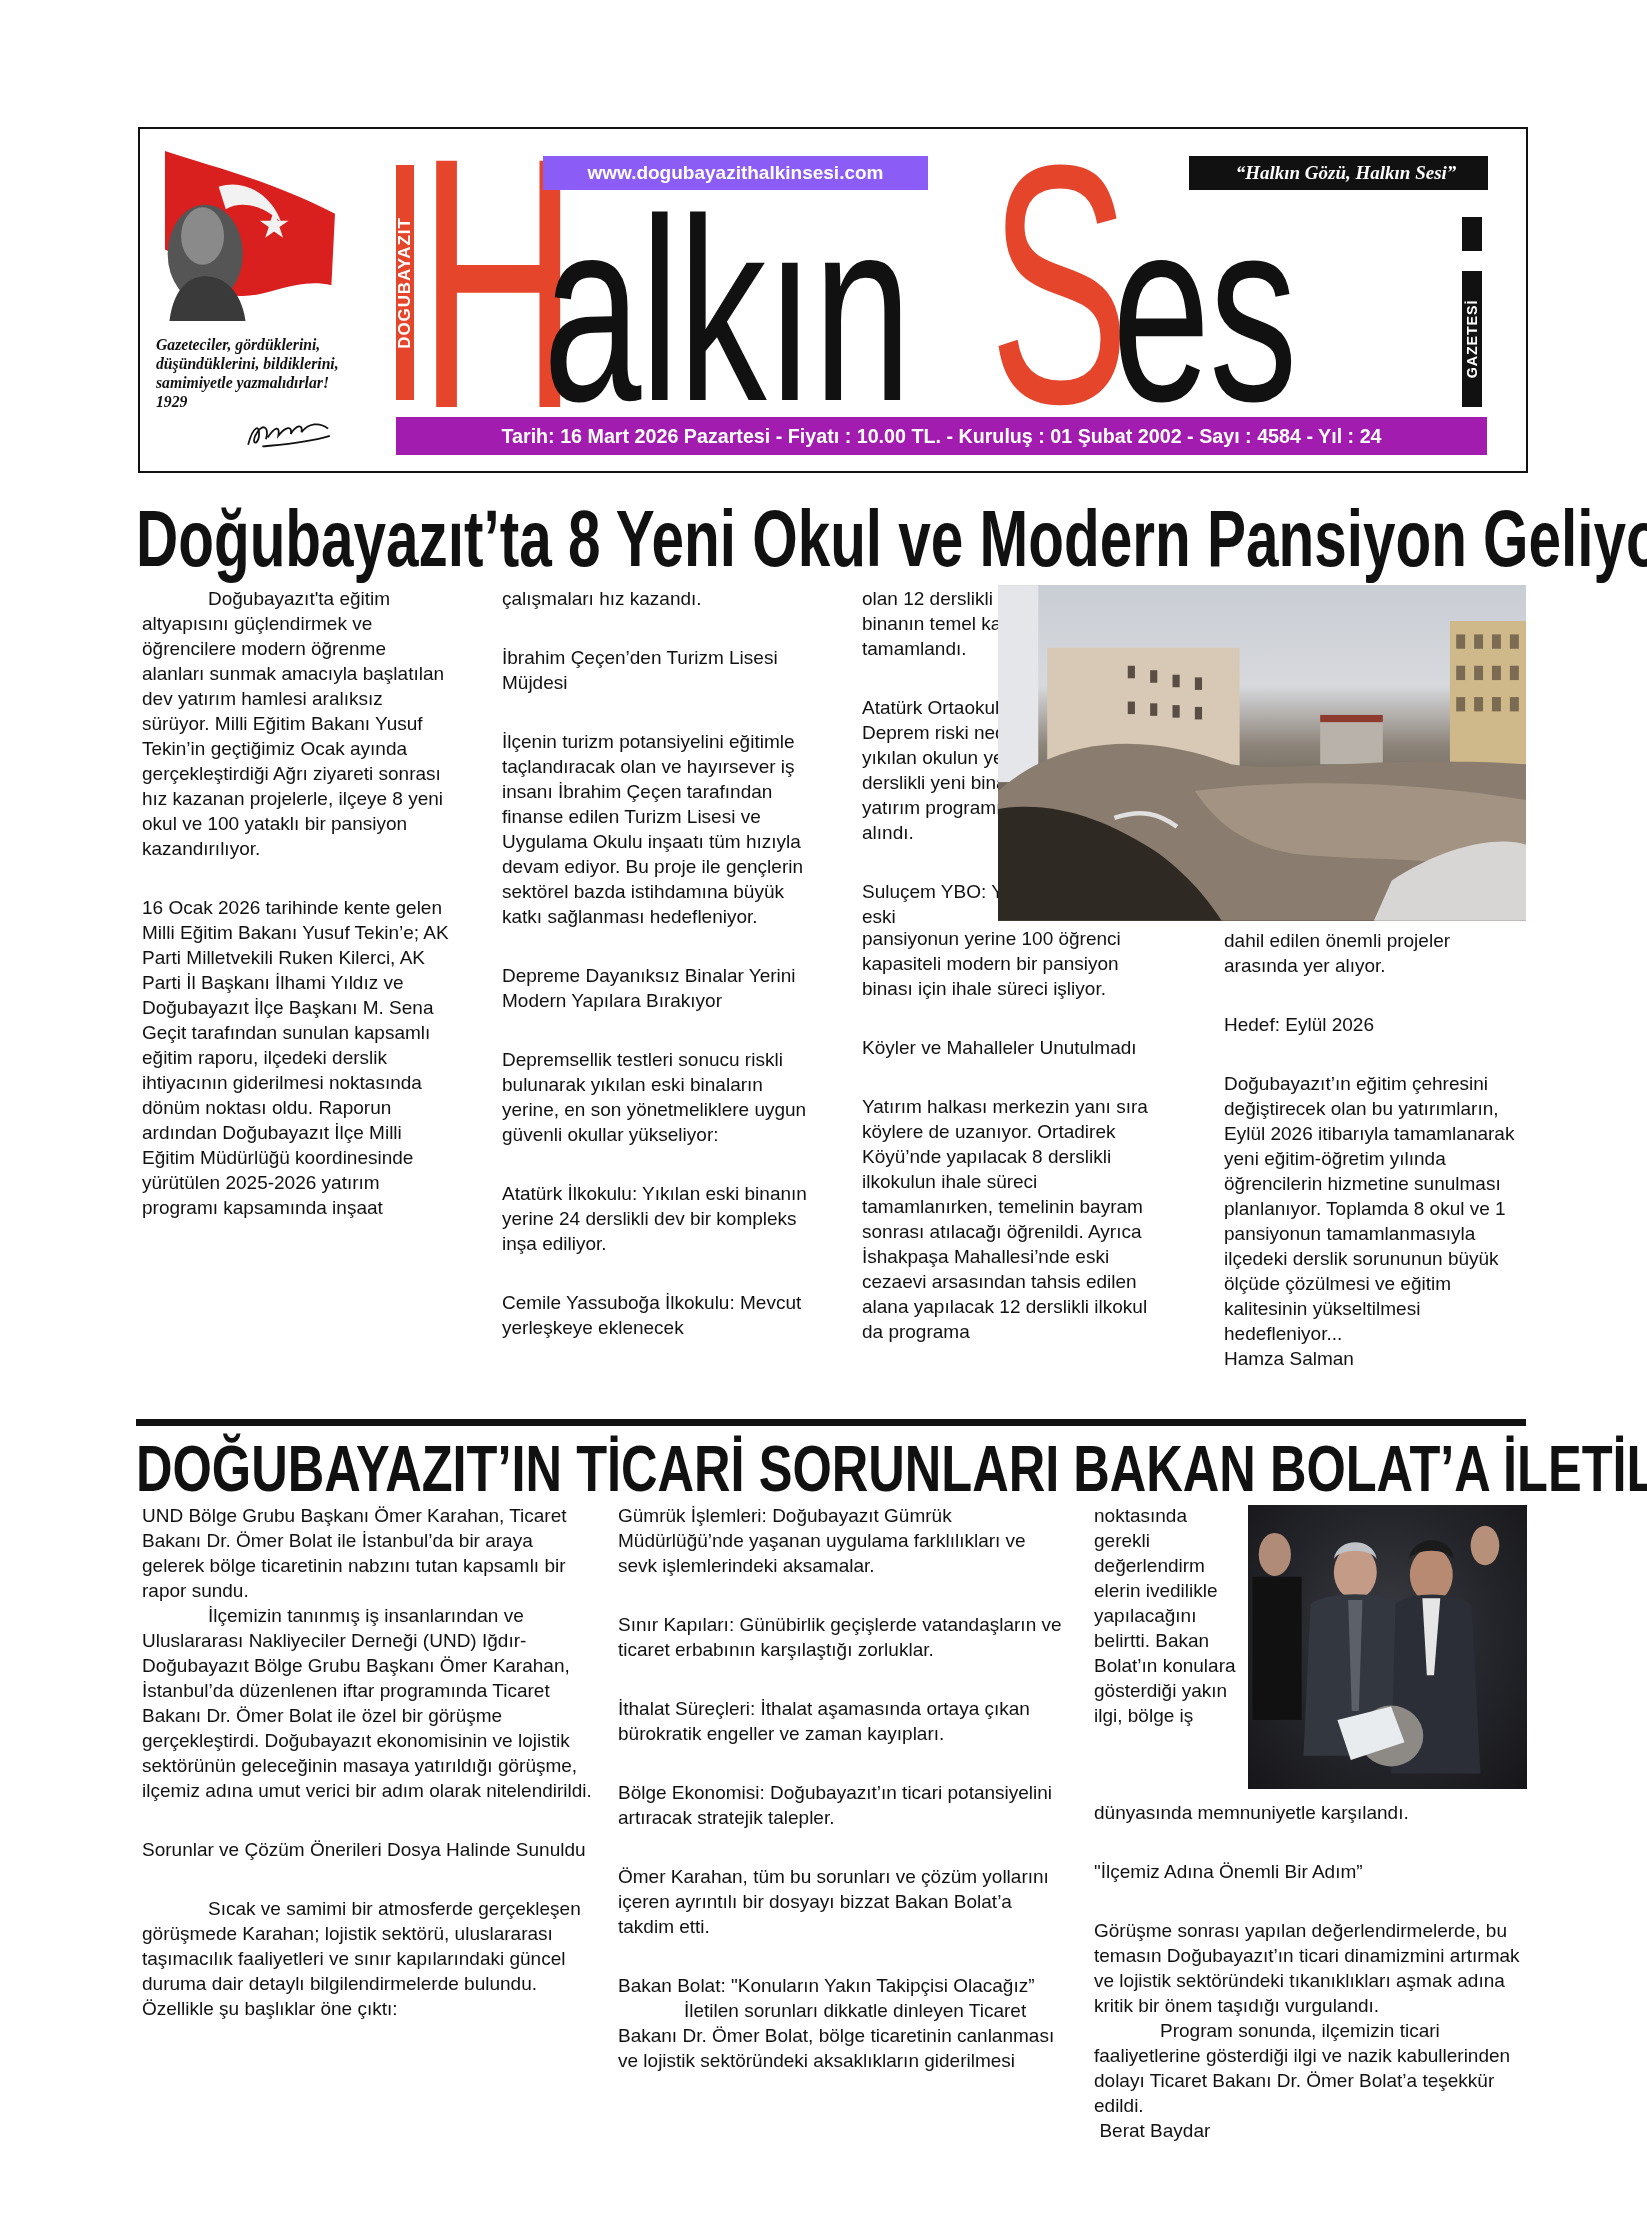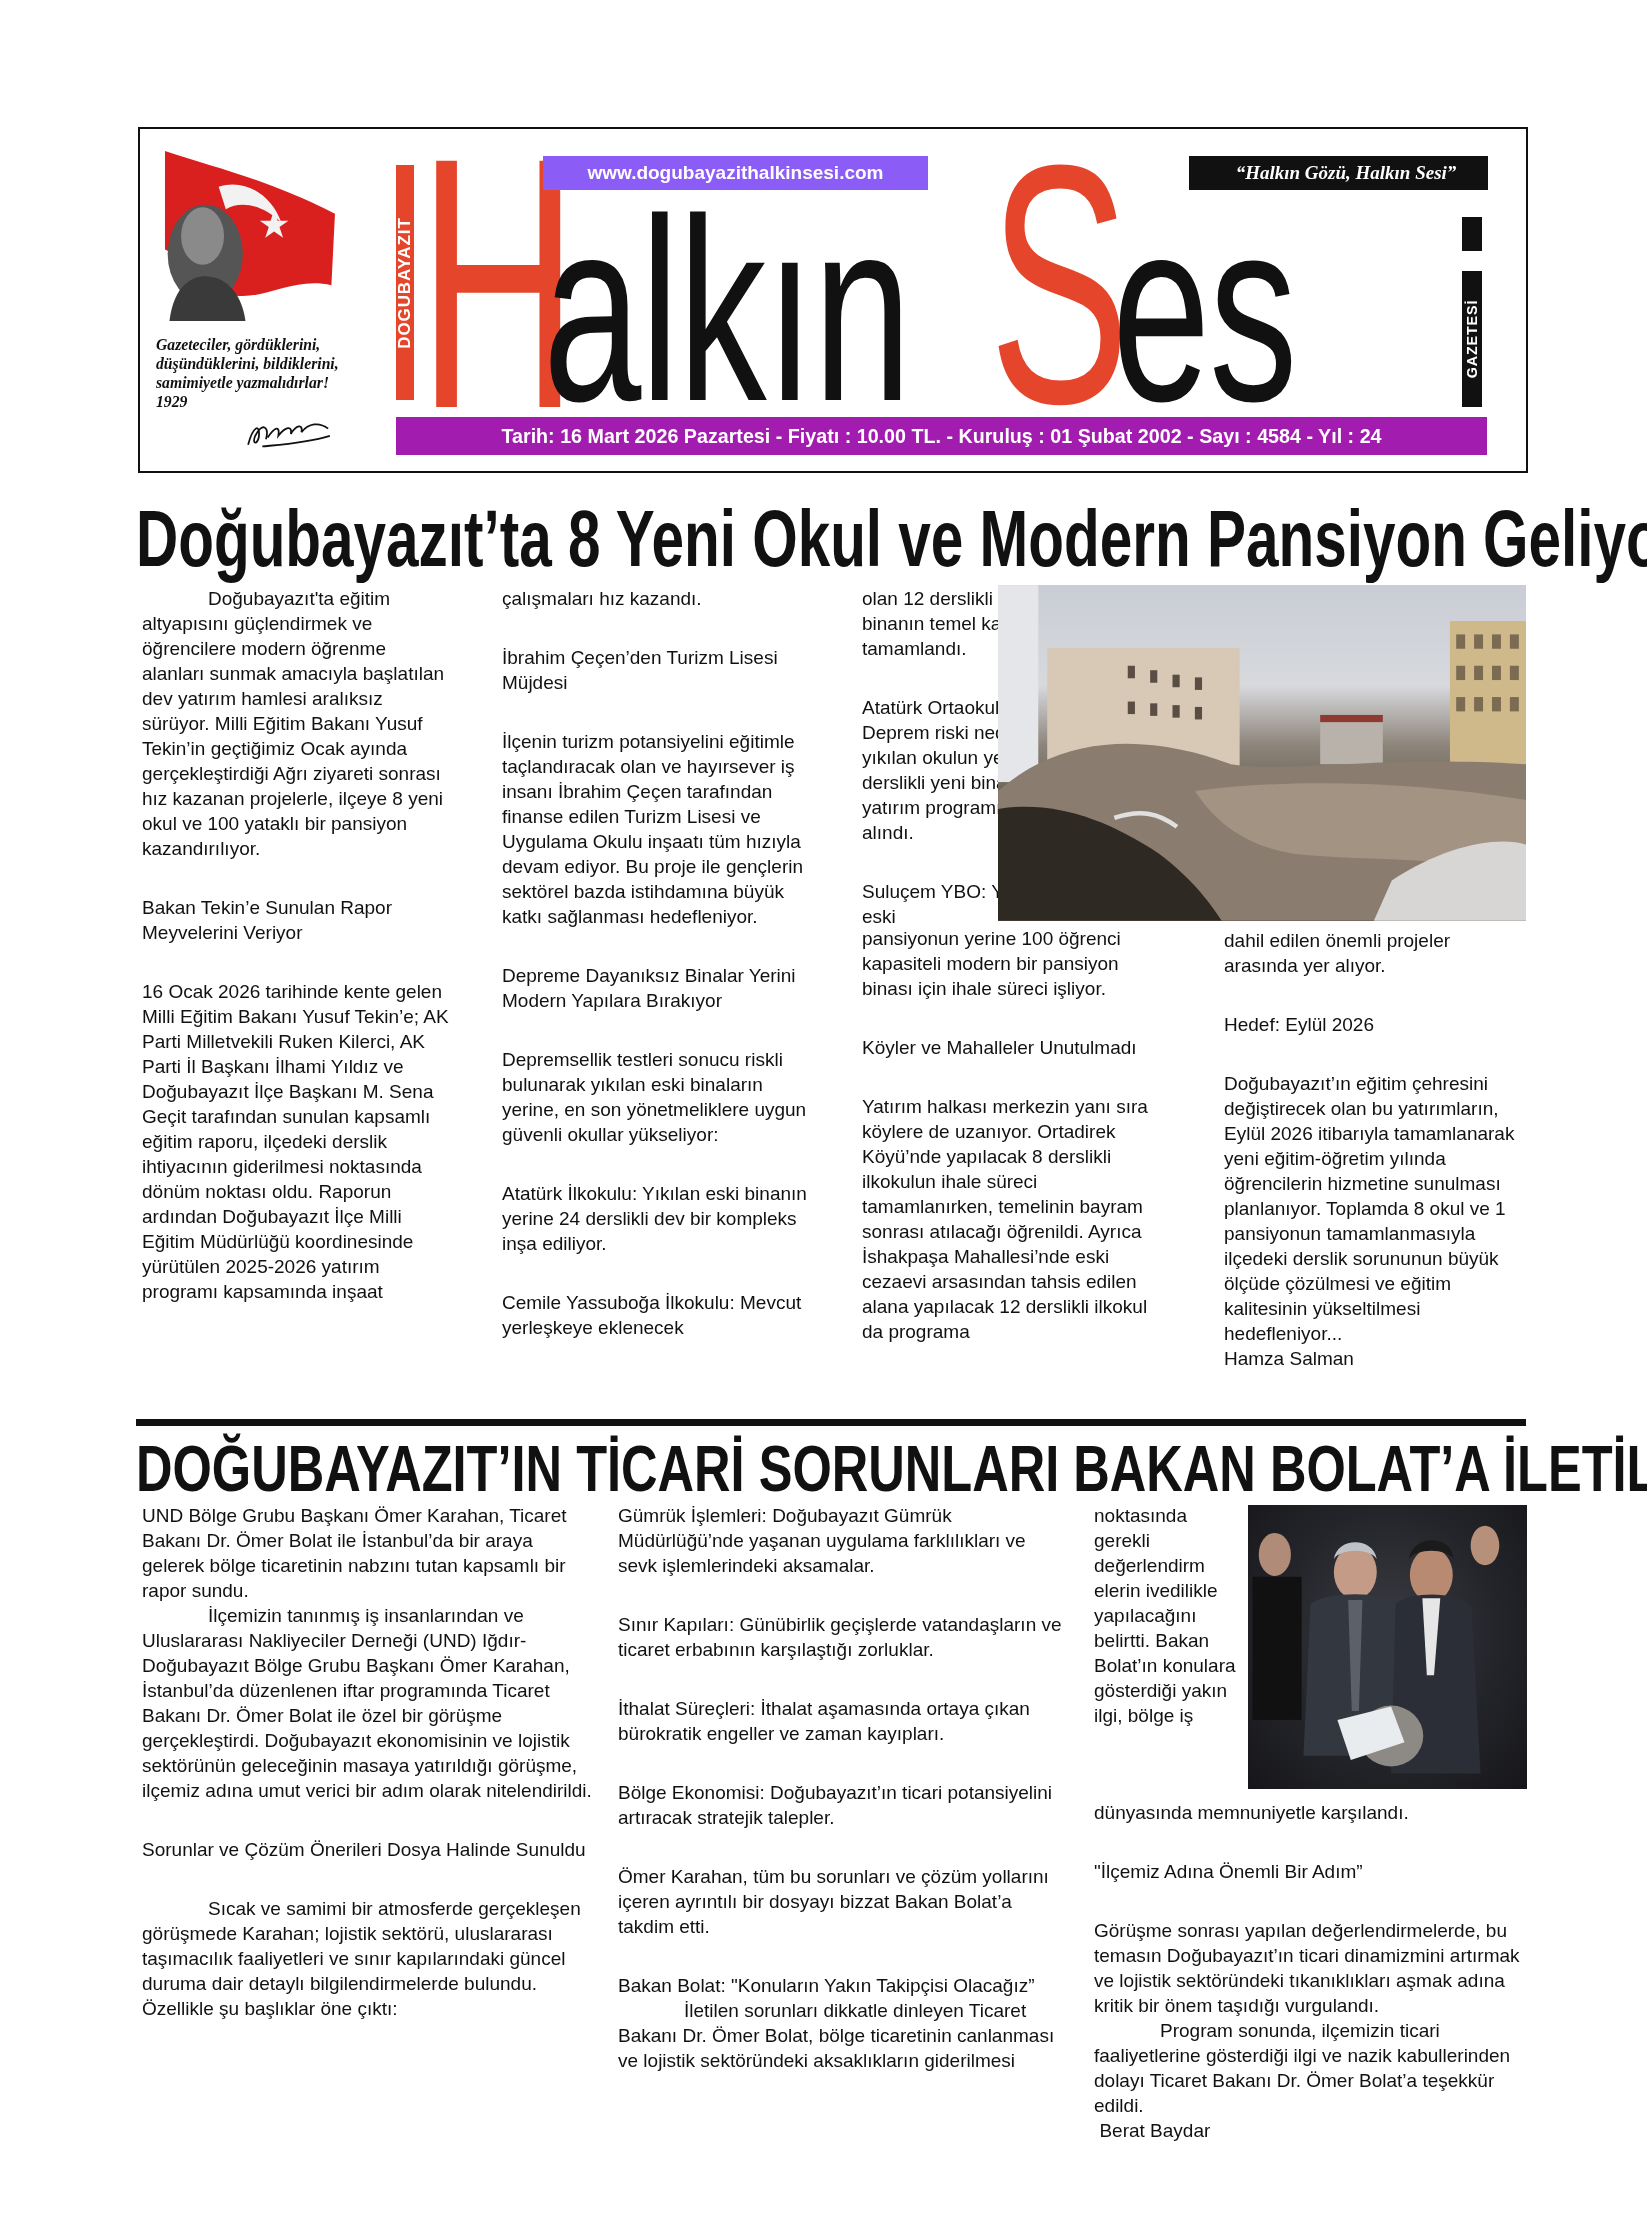--- a/index.html
+++ b/index.html
@@ -148,21 +148,20 @@
   <div class="gazetesi-vert">
       <span>GAZETESİ</span>
     </div>
   <div class="info-bar">Tarih: 16 Mart 2026 Pazartesi - Fiyatı : 10.00 TL. - Kuruluş : 01 Şubat 2002 - Sayı : 4584 - Yıl : 24</div>
 </header>
 
 <h1 class="headline headline-1">Doğubayazıt’ta 8 Yeni Okul ve Modern Pansiyon Geliyor</h1>
 
 <div class="col a1-c1">
   <p class="indent">Doğubayazıt'ta eğitim altyapısını güçlendirmek ve öğrencilere modern öğrenme alanları sunmak amacıyla başlatılan dev yatırım hamlesi aralıksız sürüyor. Milli Eğitim Bakanı Yusuf Tekin’in geçtiğimiz Ocak ayında gerçekleştirdiği Ağrı ziyareti sonrası hız kazanan projelerle, ilçeye 8 yeni okul ve 100 yataklı bir pansiyon kazandırılıyor.</p>
-  <p class="gap">Bakan Tekin’e Sunulan Rapor Meyvelerini Veriyor</p>
   <p class="gap">16 Ocak 2026 tarihinde kente gelen Milli Eğitim Bakanı Yusuf Tekin’e; AK Parti Milletvekili Ruken Kilerci, AK Parti İl Başkanı İlhami Yıldız ve Doğubayazıt İlçe Başkanı M. Sena Geçit tarafından sunulan kapsamlı eğitim raporu, ilçedeki derslik ihtiyacının giderilmesi noktasında dönüm noktası oldu. Raporun ardından Doğubayazıt İlçe Milli Eğitim Müdürlüğü koordinesinde yürütülen 2025-2026 yatırım programı kapsamında inşaat</p>
 </div>
 
 <div class="col a1-c2">
   <p>çalışmaları hız kazandı.</p>
   <p class="gap">İbrahim Çeçen’den Turizm Lisesi Müjdesi</p>
   <p class="gap">İlçenin turizm potansiyelini eğitimle taçlandıracak olan ve hayırsever iş insanı İbrahim Çeçen tarafından finanse edilen Turizm Lisesi ve Uygulama Okulu inşaatı tüm hızıyla devam ediyor. Bu proje ile gençlerin sektörel bazda istihdamına büyük katkı sağlanması hedefleniyor.</p>
   <p class="gap">Depreme Dayanıksız Binalar Yerini Modern Yapılara Bırakıyor</p>
   <p class="gap">Depremsellik testleri sonucu riskli bulunarak yıkılan eski binaların yerine, en son yönetmeliklere uygun güvenli okullar yükseliyor:</p>
   <p class="gap">Atatürk İlkokulu: Yıkılan eski binanın yerine 24 derslikli dev bir kompleks inşa ediliyor.</p>

